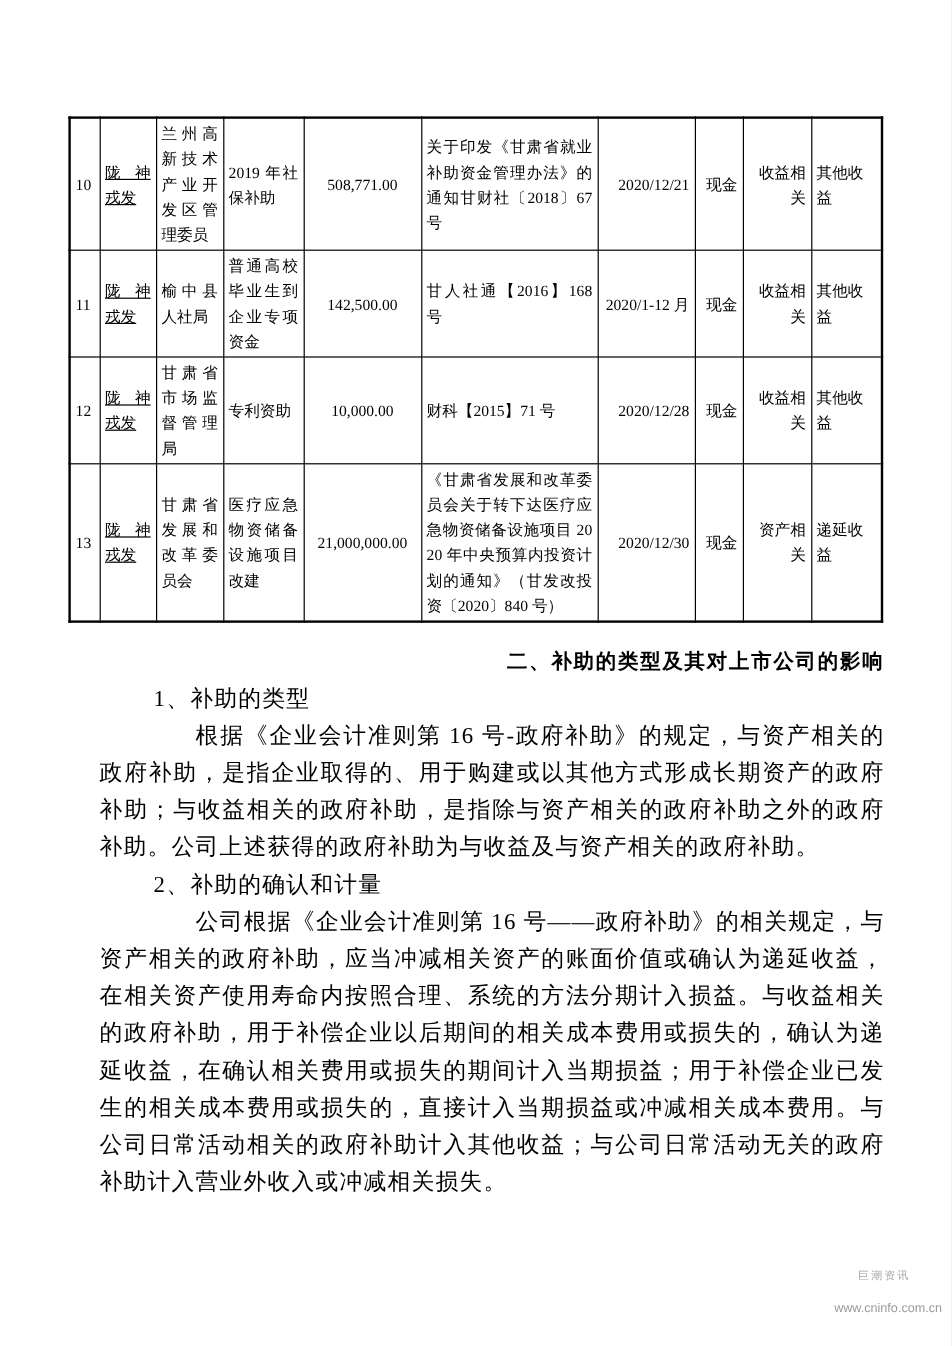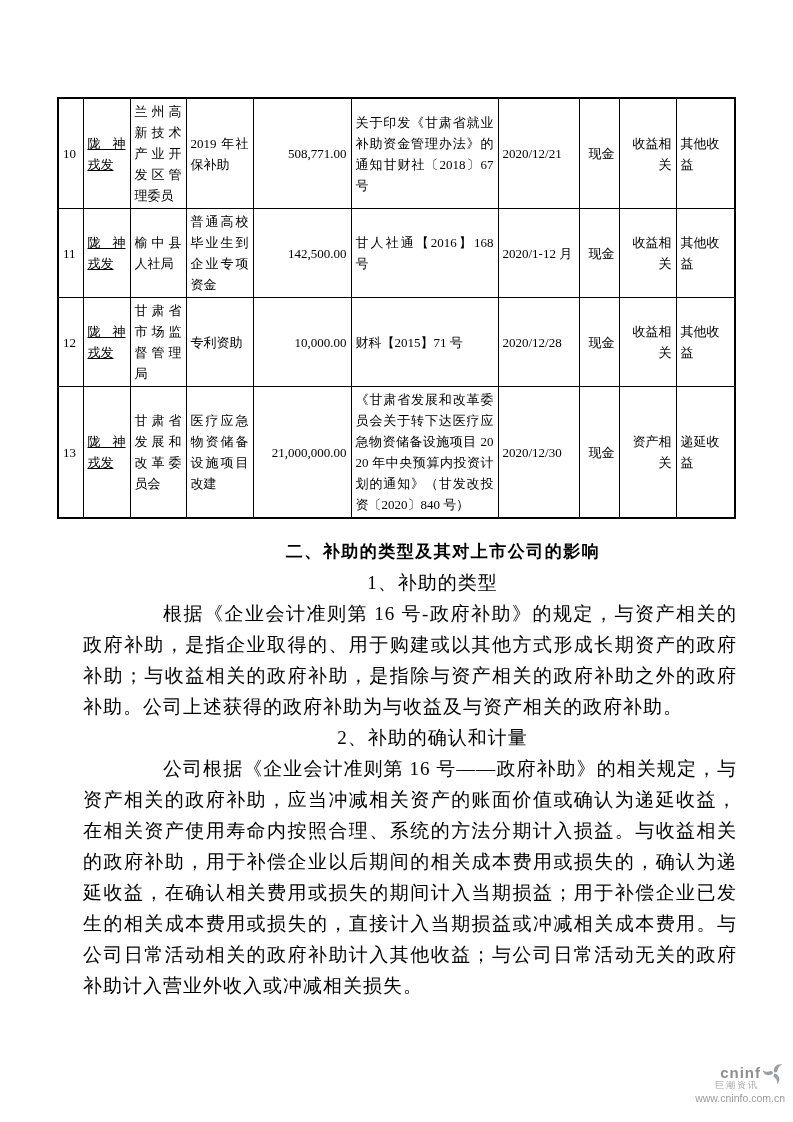--- a/index.html
+++ b/index.html
@@ -33,23 +33,23 @@
   tr.r10 { height: 105px; }
   tr.r11 { height: 85px; }
   tr.r12 { height: 81px; }
   tr.r13 { height: 122px; }
   tr.rtotal { height: 32px; }
 
   td.c-no   { text-align: left; padding: 2px 1px; }
   td.c-co   { text-align: justify; padding: 2px 6px; text-decoration: underline; }
   td.c-dept { text-align: justify; padding: 2px 6px; }
   td.c-proj { text-align: justify; padding: 2px 4px; }
-  td.c-amt  { text-align: right; padding: 2px 5px; }
+  td.c-amt  { text-align: center; padding: 2px 5px; }
   td.c-basis{ text-align: justify; padding: 2px 5px; }
-  td.c-date { text-align: left; white-space: nowrap; padding: 2px 2px; }
+  td.c-date { text-align: right; white-space: nowrap; padding: 2px 2px; }
   td.c-form { text-align: right; padding: 2px 9px; }
   td.c-rel  { text-align: right; padding: 2px 7px; }
   td.c-cat  { padding: 2px 7px; }
   td.c-total-label { text-align: left; padding: 2px 6px; letter-spacing: 2px; }
   td.c-dash { text-align: left; color: #666; padding: 2px 6px; }
   td.c-dash-c { text-align: center; color: #666; }
 
   
   .body-text {
     position: absolute; left: 60px; top: 536px;
@@ -58,44 +58,44 @@
     line-height: 31px;
     letter-spacing: 1px;
     text-align: justify;
   }
   .body-text h2 {
     font-family: "Liberation Sans", "DejaVu Sans", sans-serif;
     font-size: 17px;
     font-weight: bold;
     letter-spacing: 1.5px;
     text-indent: 89px;
-    text-align: center;
+    text-align: right;
     line-height: 31px;
   }
-  .body-text p.item { text-indent: 68px; text-align: center; }
+  .body-text p.item { text-indent: 68px; text-align: left; }
   .body-text p.para { text-indent: 80px; margin-left: 23px; }
 
   
   .footer {
     position: absolute; right: 8px; top: 1062px;
     width: 170px;
     text-align: right;
     color: #9b9b9b;
     font-family: "Liberation Sans", "DejaVu Sans", sans-serif;
     line-height: 1.1;
   }
   .footer .brand-row {
     display: flex; justify-content: flex-end; align-items: center; gap: 2px;
   }
   .footer .cninf {
     font-weight: bold; font-size: 15px; letter-spacing: 1px; color: #8f8f8f;
   }
   .footer .pinwheel { width: 22px; height: 22px; }
   .footer .brand-cn { font-size: 9px; letter-spacing: 2px; margin-right: 26px; margin-top: -3px; color: #a5a5a5; }
-  .footer .url { font-size: 10.5px; margin-top: 2px; color: #9b9b9b; }
+  .footer .url { font-size: 10.5px; margin-top: 16px; color: #9b9b9b; }
 </style>
 </head>
 <body>
 
 <div class="page">
 
   <table class="gov">
     <colgroup>
       <col style="width:25px">
         <col style="width:47px">
@@ -162,27 +162,17 @@
 
   <div class="body-text">
     <h2>二、补助的类型及其对上市公司的影响</h2>
     <p class="item">1、补助的类型</p>
     <p class="para">根据《企业会计准则第 16 号-政府补助》的规定，与资产相关的政府补助，是指企业取得的、用于购建或以其他方式形成长期资产的政府补助；与收益相关的政府补助，是指除与资产相关的政府补助之外的政府补助。公司上述获得的政府补助为与收益及与资产相关的政府补助。</p>
     <p class="item">2、补助的确认和计量</p>
     <p class="para">公司根据《企业会计准则第 16 号——政府补助》的相关规定，与资产相关的政府补助，应当冲减相关资产的账面价值或确认为递延收益，在相关资产使用寿命内按照合理、系统的方法分期计入损益。与收益相关的政府补助，用于补偿企业以后期间的相关成本费用或损失的，确认为递延收益，在确认相关费用或损失的期间计入当期损益；用于补偿企业已发生的相关成本费用或损失的，直接计入当期损益或冲减相关成本费用。与公司日常活动相关的政府补助计入其他收益；与公司日常活动无关的政府补助计入营业外收入或冲减相关损失。</p>
   </div>
 
   <div class="footer">
-    <div class="brand-row">
-      <span class="cninf">cninf</span>
-      <svg class="pinwheel" viewBox="0 0 24 24" aria-hidden="true">
-        <g fill="#9aa0a6">
-          <path d="M12 11.2 C 11.2 5.5 14.5 1.8 21 2.6 C 17.6 4.2 15.8 7.0 15.6 10.6 C 14.4 11.3 13.2 11.3 12 11.2 Z"></path>
-          <path d="M12 11.2 C 11.2 5.5 14.5 1.8 21 2.6 C 17.6 4.2 15.8 7.0 15.6 10.6 C 14.4 11.3 13.2 11.3 12 11.2 Z" transform="rotate(120 12 12)"></path>
-          <path d="M12 11.2 C 11.2 5.5 14.5 1.8 21 2.6 C 17.6 4.2 15.8 7.0 15.6 10.6 C 14.4 11.3 13.2 11.3 12 11.2 Z" transform="rotate(240 12 12)"></path>
-        </g>
-      </svg>
-    </div>
     <div class="brand-cn">巨潮资讯</div>
     <div class="url">www.cninfo.com.cn</div>
   </div>
 
 </div>
 
 </body></html>

